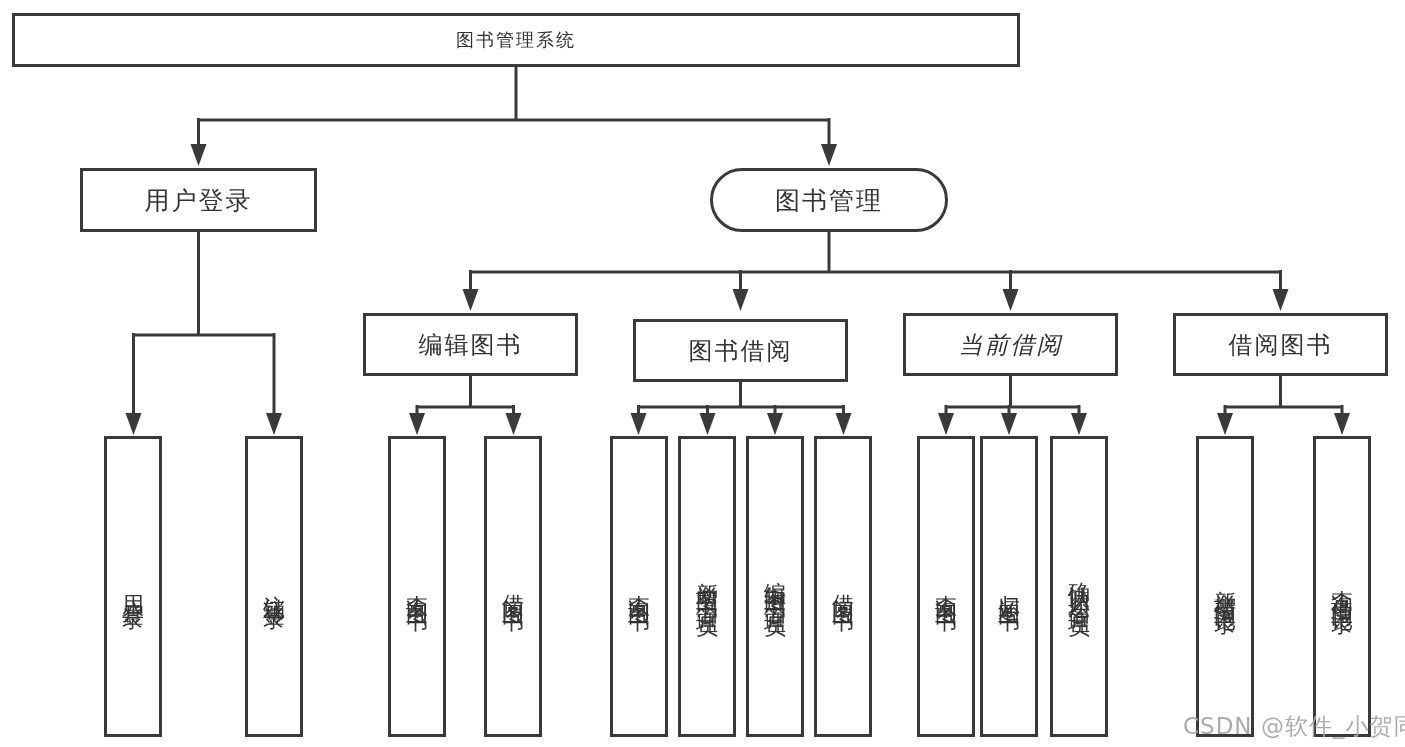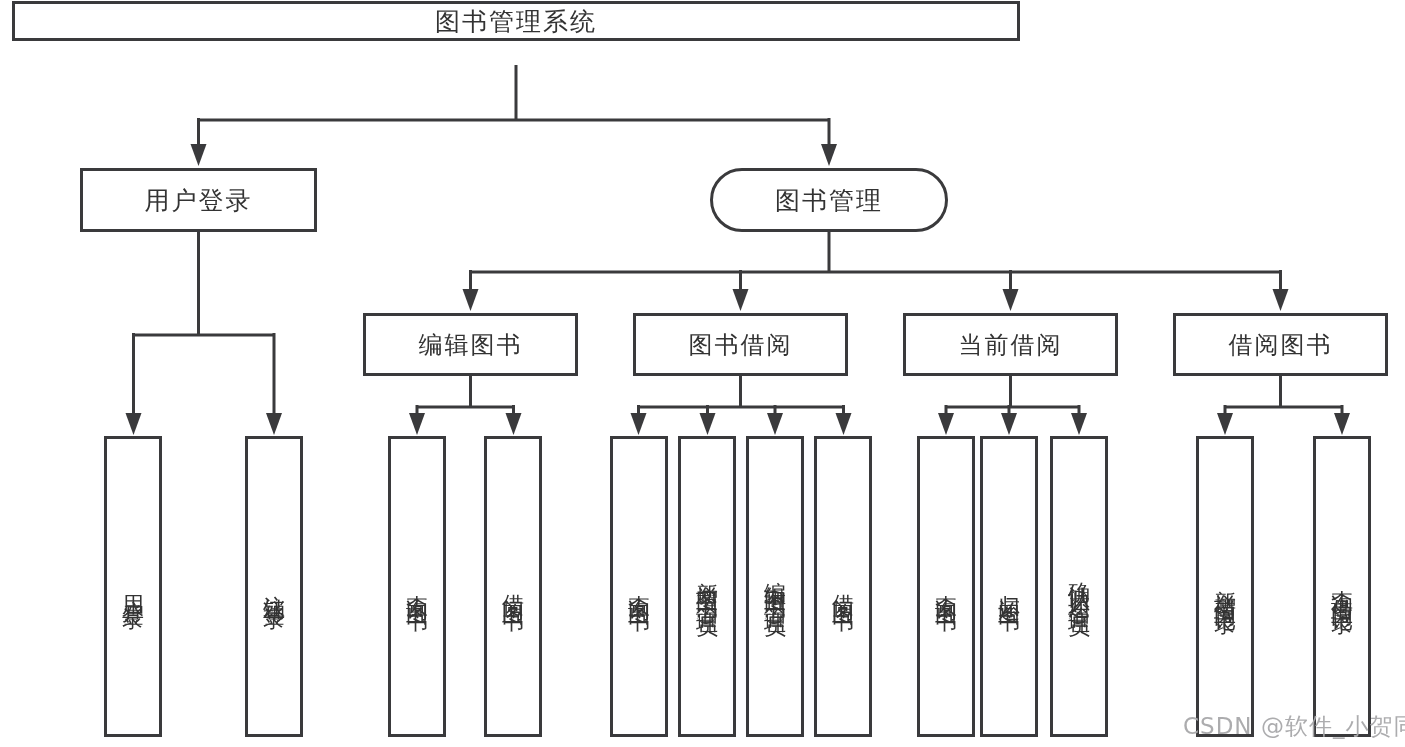--- a/index.html
+++ b/index.html
@@ -18,25 +18,25 @@
     position:absolute;z-index:2;
     box-sizing:border-box;
     border:3px solid #3a3a3c;
     background:#ffffff;
     display:flex;align-items:center;justify-content:center;
     color:#333333;
     font-size:24px;
     letter-spacing:2px;
     white-space:nowrap;
   }
-  .root{left:12px;top:1px;width:1008px;height:40px;font-size:25px;}
+  .root{left:12px;top:13px;width:1008px;height:54px;font-size:18px;}
   .lvl2-a{left:80px;top:168px;width:237px;height:64px;font-size:25px;}
   .lvl2-b{left:710px;top:168px;width:238px;height:64px;font-size:25px;border-radius:32px;}
   .lvl3{top:313px;width:215px;height:63px;font-size:24px;}
-  .l3-0{left:363px;} .l3-1{left:633px;} .l3-2{left:903px;} .l3-3{left:1173px;}
+  .l3-0{left:363px;} .l3-1{left:633px;margin-top:6px;} .l3-2{left:903px;font-style:italic;} .l3-3{left:1173px;}
   .leaf{
     position:absolute;z-index:2;
     top:436px;width:58px;height:301px;
     box-sizing:border-box;
     border:3px solid #3a3a3c;
     background:#ffffff;
     display:flex;align-items:center;justify-content:center;
     writing-mode:vertical-rl;
     color:#333333;
     font-size:22px;

